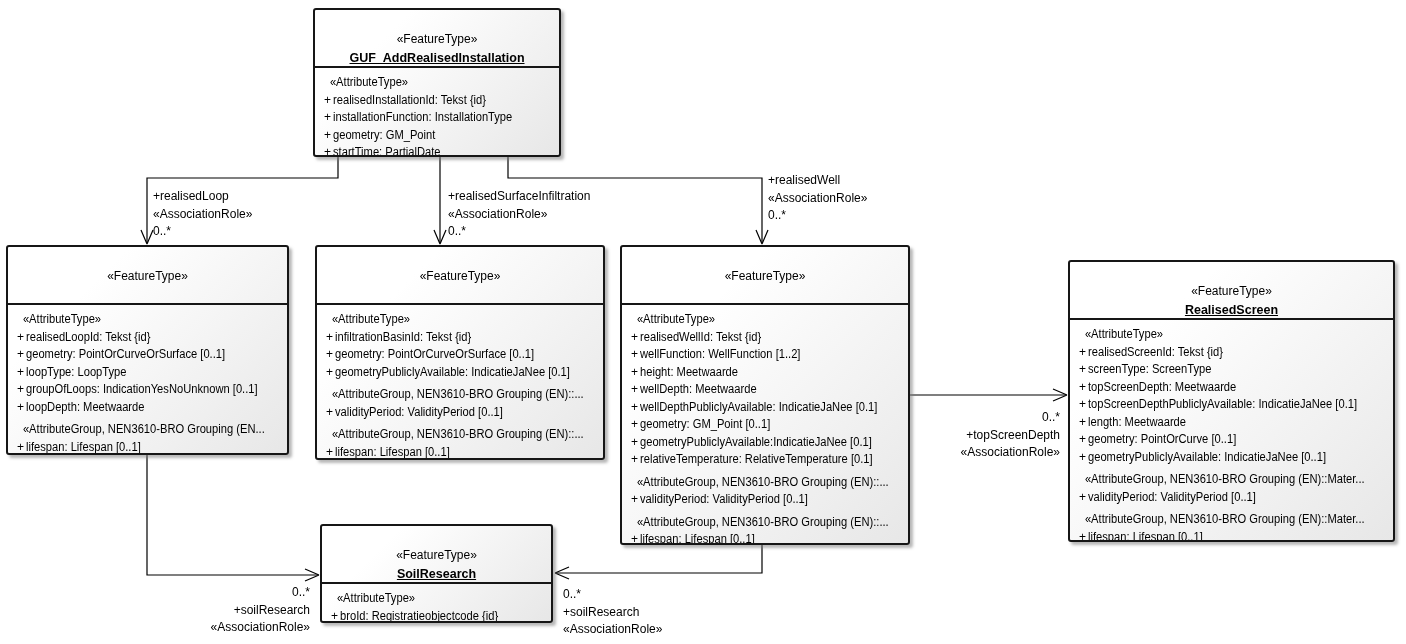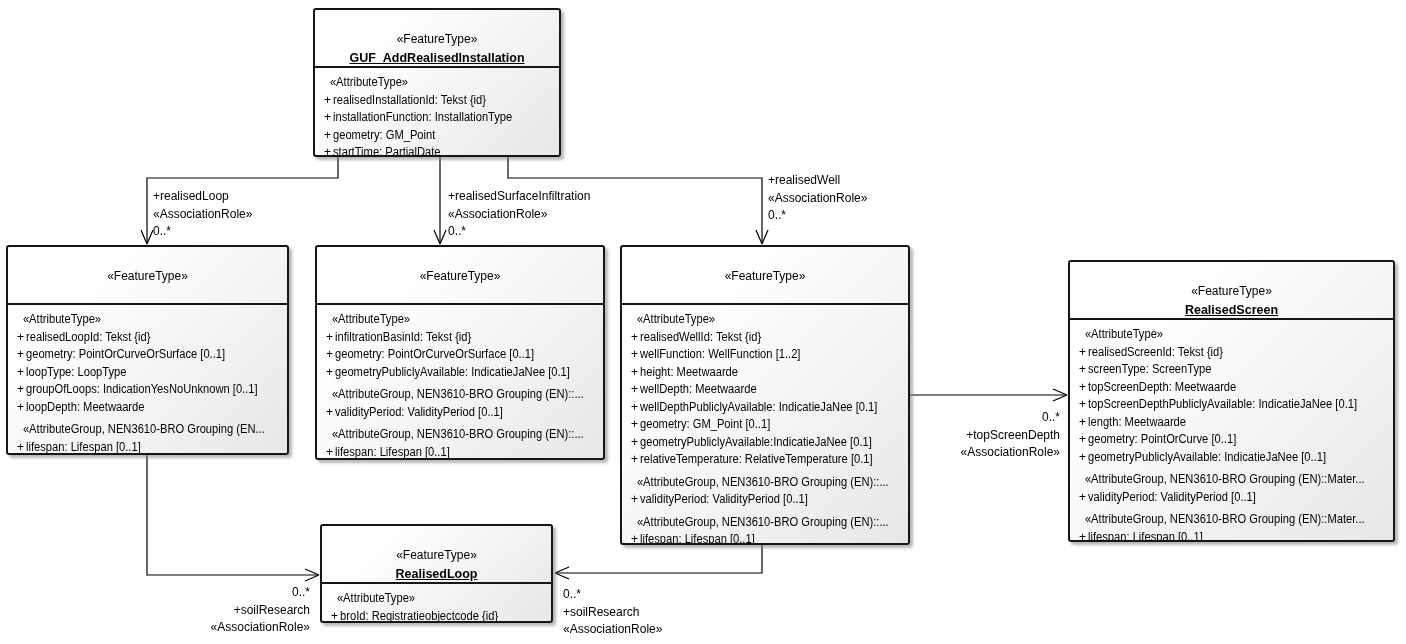--- a/index.html
+++ b/index.html
@@ -239,21 +239,21 @@
         <div class="attr-row">
           <span class="vis">+</span>
           <span class="atxt">lifespan: Lifespan [0..1]</span>
         </div>
       </div>
   </div>
 
   <div class="uml-class" style="left:320px; top:524px; width:233px; height:99px;">
     <div class="uml-title">
       <div class="stereo">«FeatureType»</div>
-      <div class="cname">RealisedLoop</div>
+      <div class="cname">SoilResearch</div>
     </div>
     <div class="uml-body">
         <div class="sec-header">«AttributeType»</div>
         <div class="attr-row">
           <span class="vis">+</span>
           <span class="atxt">broId: Registratieobjectcode {id}</span>
         </div>
       </div>
   </div>
 

